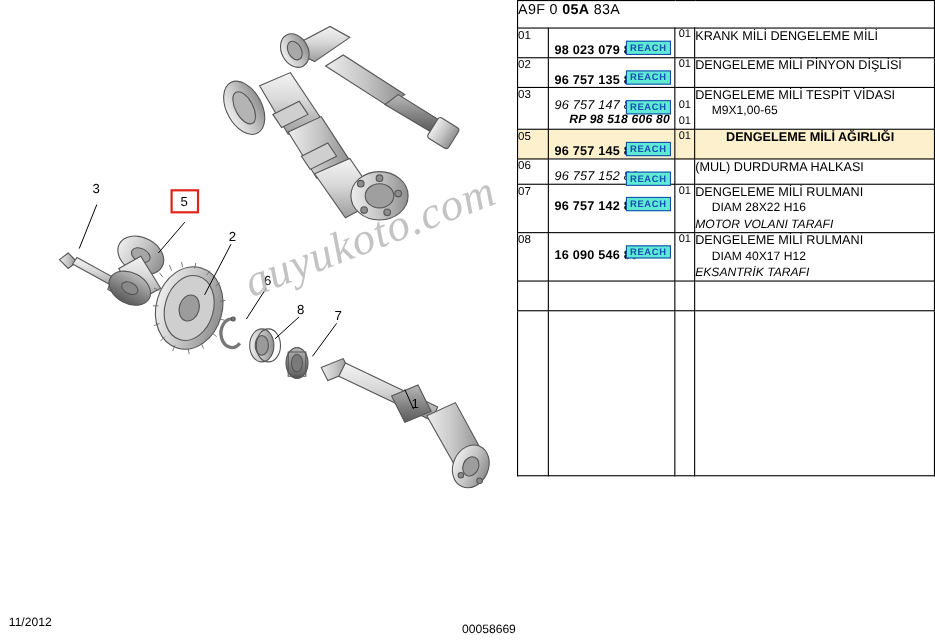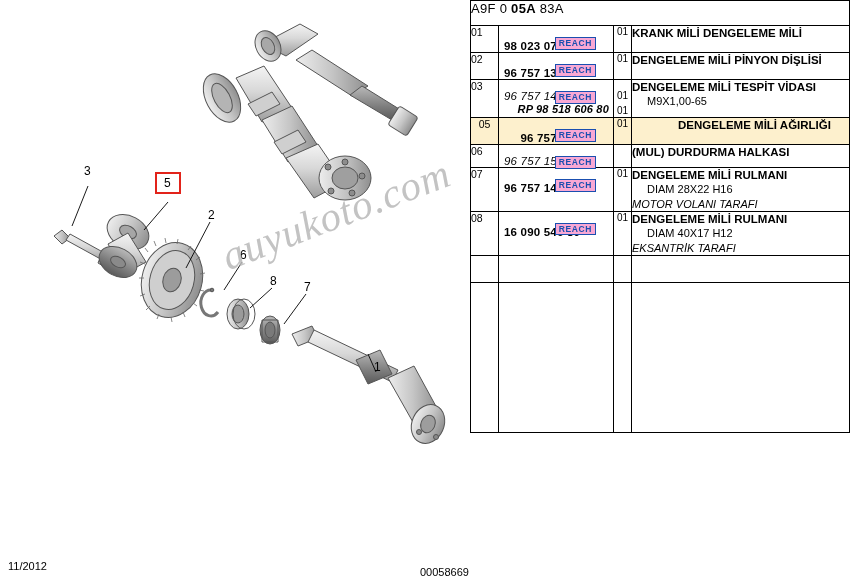--- a/index.html
+++ b/index.html
@@ -93,34 +93,34 @@
     font-weight:bold;
     letter-spacing:.2px;
   }
   .refline.italic{font-weight:normal;font-style:italic;padding-top:10px;}
   .refline.sub{
     display:block;text-align:right;padding:1px 4px 2px 0;
     font-style:italic;font-weight:bold;font-size:11px;
   }
   .reach{
     position:absolute;
-    right:17px;top:11px;
+    right:3px;top:11px;
     border:1px solid #1a4fb0;
     color:#1a4fb0;
     font-size:8.5px;
     font-weight:bold;
     letter-spacing:.6px;
     padding:1px 3px;
     line-height:1;
-    background:#f9a8d4;
-  }
-  .desc-main{font-weight:bold;font-size:11.5px;display:block;line-height:1.25;}
+    background:#5eead4;
+  }
+  .desc-main{font-weight:normal;font-size:11.5px;display:block;line-height:1.25;}
   .desc-sub{font-size:11px;display:block;line-height:1.3;padding-left:15px;}
   .desc-ital{font-size:11px;font-style:italic;display:block;line-height:1.3;}
-  tr.hl td{background:#fdf0cd;text-align:center;}
+  tr.hl td{background:#fdf0cd;}
   tr.hl .desc-main{font-weight:bold;padding-left:28px;}
   .qty-top{padding-top:14px;}
   .qty-top2{padding-top:10px;}
   .blank-row td{height:26px;}
 </style>
 </head>
 <body>
 
 <div id="page">
 

